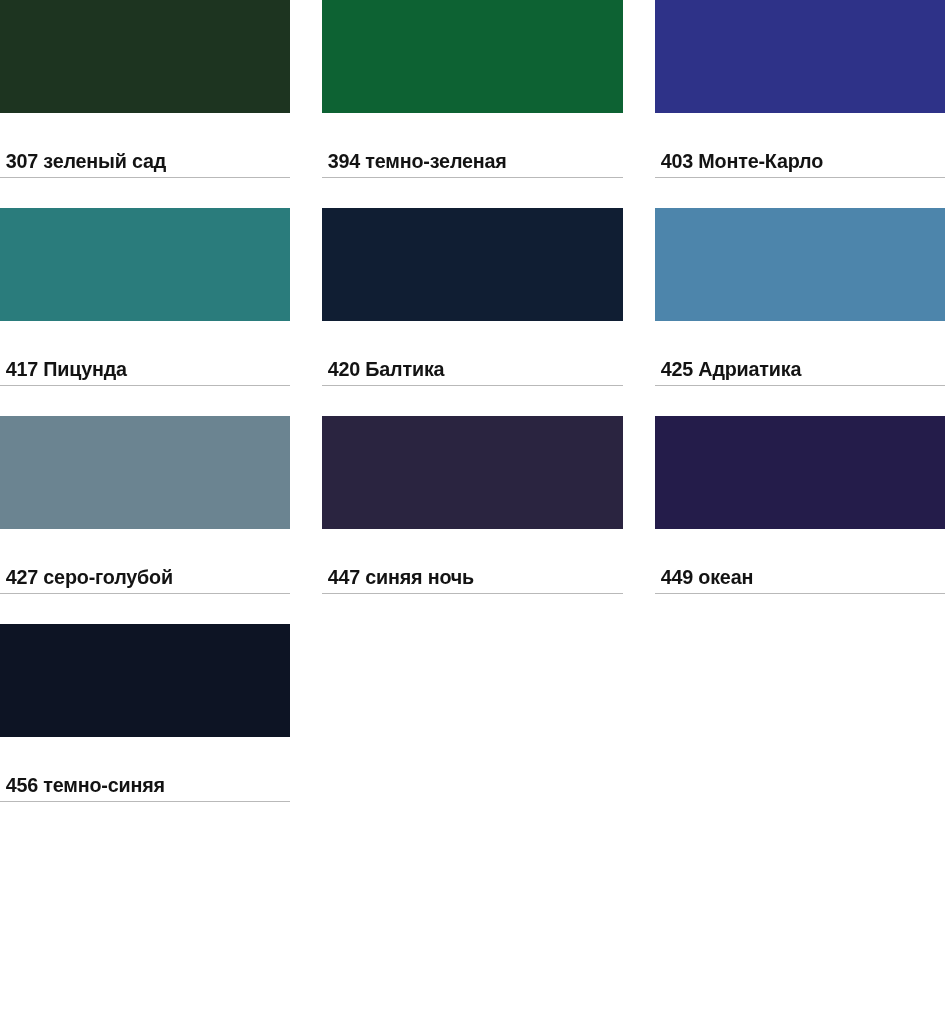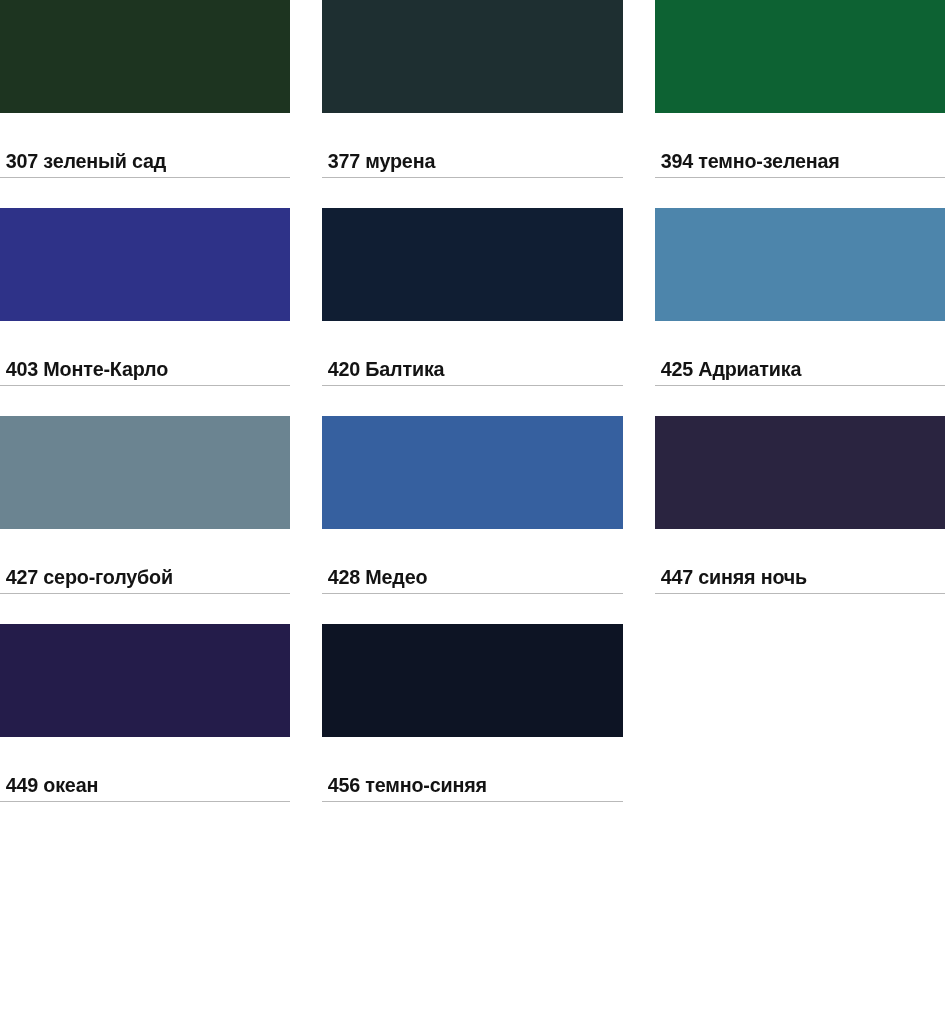--- a/index.html
+++ b/index.html
@@ -66,52 +66,47 @@
 </head>
 <body style="background-color: rgb(255, 255, 255);">
 
 <div id="swatch-grid">
     <div class="swatch-cell">
       <div class="swatch-chip" style="background-color: rgb(29, 52, 32);"></div>
       <div class="swatch-label" style="color: rgb(19, 19, 19);">307 зеленый сад</div>
       <div class="swatch-rule" style="background-color: rgb(185, 185, 185);"></div>
     </div>
     <div class="swatch-cell">
-      <div class="swatch-chip" style="background-color: rgb(30, 47, 49);"></div>
-      <div class="swatch-label" style="color: rgb(19, 19, 19);">377 мурена</div>
-      <div class="swatch-rule" style="background-color: rgb(185, 185, 185);"></div>
-    </div>
-    <div class="swatch-cell">
       <div class="swatch-chip" style="background-color: rgb(13, 98, 51);"></div>
       <div class="swatch-label" style="color: rgb(19, 19, 19);">394 темно-зеленая</div>
       <div class="swatch-rule" style="background-color: rgb(185, 185, 185);"></div>
     </div>
     <div class="swatch-cell">
       <div class="swatch-chip" style="background-color: rgb(46, 50, 136);"></div>
       <div class="swatch-label" style="color: rgb(19, 19, 19);">403 Монте-Карло</div>
+      <div class="swatch-rule" style="background-color: rgb(185, 185, 185);"></div>
+    </div>
+    <div class="swatch-cell">
+      <div class="swatch-chip" style="background-color: rgb(42, 124, 124);"></div>
+      <div class="swatch-label" style="color: rgb(19, 19, 19);">417 Пицунда</div>
       <div class="swatch-rule" style="background-color: rgb(185, 185, 185);"></div>
     </div>
     <div class="swatch-cell">
       <div class="swatch-chip" style="background-color: rgb(16, 30, 51);"></div>
       <div class="swatch-label" style="color: rgb(19, 19, 19);">420 Балтика</div>
       <div class="swatch-rule" style="background-color: rgb(185, 185, 185);"></div>
     </div>
     <div class="swatch-cell">
       <div class="swatch-chip" style="background-color: rgb(77, 133, 171);"></div>
       <div class="swatch-label" style="color: rgb(19, 19, 19);">425 Адриатика</div>
       <div class="swatch-rule" style="background-color: rgb(185, 185, 185);"></div>
     </div>
     <div class="swatch-cell">
       <div class="swatch-chip" style="background-color: rgb(107, 132, 145);"></div>
       <div class="swatch-label" style="color: rgb(19, 19, 19);">427 серо-голубой</div>
-      <div class="swatch-rule" style="background-color: rgb(185, 185, 185);"></div>
-    </div>
-    <div class="swatch-cell">
-      <div class="swatch-chip" style="background-color: rgb(54, 96, 159);"></div>
-      <div class="swatch-label" style="color: rgb(19, 19, 19);">428 Медео</div>
       <div class="swatch-rule" style="background-color: rgb(185, 185, 185);"></div>
     </div>
     <div class="swatch-cell">
       <div class="swatch-chip" style="background-color: rgb(42, 36, 64);"></div>
       <div class="swatch-label" style="color: rgb(19, 19, 19);">447 синяя ночь</div>
       <div class="swatch-rule" style="background-color: rgb(185, 185, 185);"></div>
     </div>
     <div class="swatch-cell">
       <div class="swatch-chip" style="background-color: rgb(36, 28, 74);"></div>
       <div class="swatch-label" style="color: rgb(19, 19, 19);">449 океан</div>

